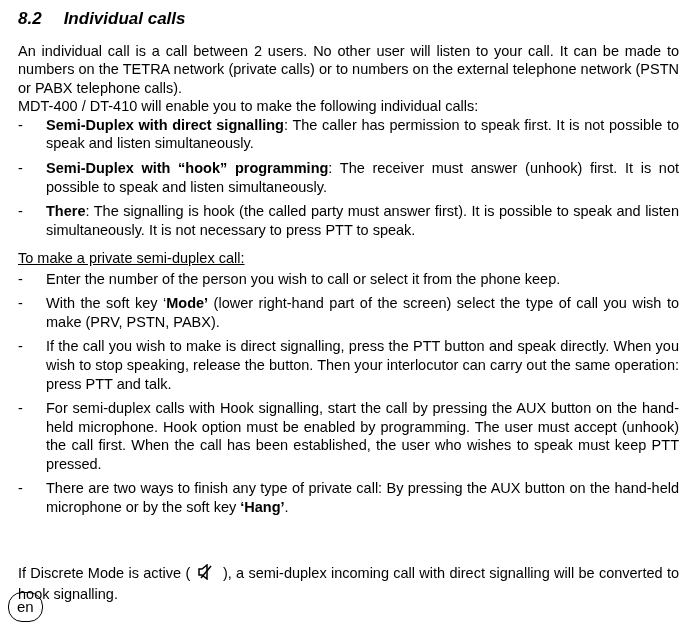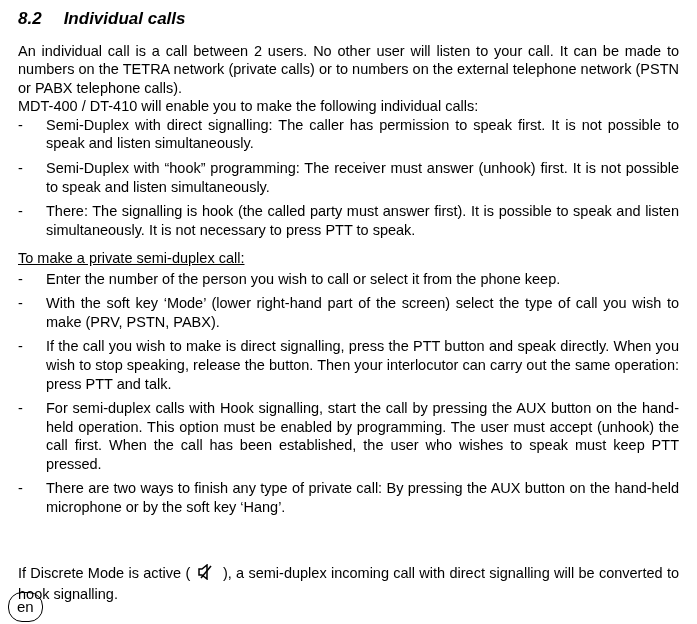--- a/index.html
+++ b/index.html
@@ -26,21 +26,21 @@
       margin-bottom: 0;
     }
     .list { margin-bottom: 10px; }
     .li {
       display: flex;
       text-align: justify;
       margin-bottom: 3px;
     }
     .li .dash { flex: 0 0 28px; }
     .li .body { flex: 1; }
-    .bold { font-weight: normal; }
+    .bold { font-weight: bold; }
     .li.spaced { margin-bottom: 6px; }
     .footer {
       text-align: center;
       font-size: 16px;
       margin-top: 18px;
     }
     .lang-badge {
       position: absolute;
       left: 8px;
       bottom: 2px;
@@ -93,21 +93,21 @@
   <div class="li spaced">
     <div class="dash">-</div>
     <div class="body"><span>With the soft key ‘</span><span class="bold">Mode’</span><span> (lower right-hand part of the screen) select the type of call you wish to make (PRV, PSTN, PABX).</span></div>
   </div>
   <div class="li spaced">
     <div class="dash">-</div>
     <div class="body">If the call you wish to make is direct signalling, press the PTT button and speak directly. When you wish to stop speaking, release the button. Then your interlocutor can carry out the same operation: press PTT and talk.</div>
   </div>
   <div class="li spaced">
     <div class="dash">-</div>
-    <div class="body">For semi-duplex calls with Hook signalling, start the call by pressing the AUX button on the hand-held operation. This option must be enabled by programming. The user must accept (unhook) the call first. When the call has been established, the user who wishes to speak must keep PTT pressed.</div>
+    <div class="body">For semi-duplex calls with Hook signalling, start the call by pressing the AUX button on the hand-held microphone. Hook option must be enabled by programming. The user must accept (unhook) the call first. When the call has been established, the user who wishes to speak must keep PTT pressed.</div>
   </div>
   <div class="li spaced">
     <div class="dash">-</div>
     <div class="body"><span>There are two ways to finish any type of private call: By pressing the AUX button on the hand-held microphone or by the soft key </span><span class="bold">‘Hang’</span><span>.</span></div>
   </div>
 </div>
 
 <p class="para" style="margin-bottom:4px;margin-top:48px;">
   <span>If Discrete Mode is active ( </span><span class="icon"><svg width="18" height="16" viewBox="0 0 18 16">
         <path d="M1 5 L4 5 L9 1 L9 15 L4 11 L1 11 Z" fill="none" stroke="#000" stroke-width="1.5"></path>

